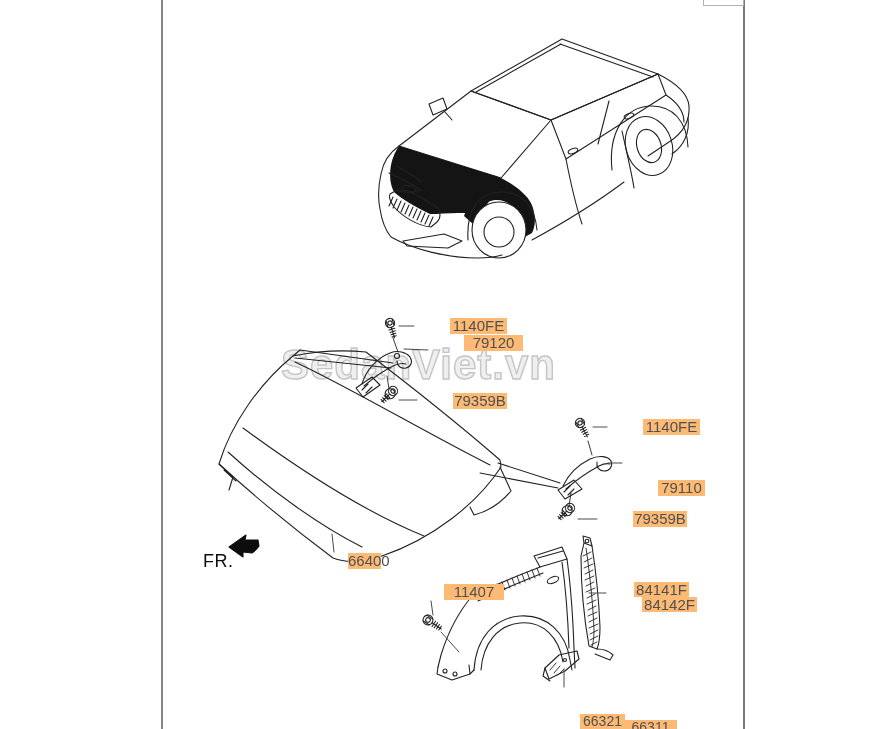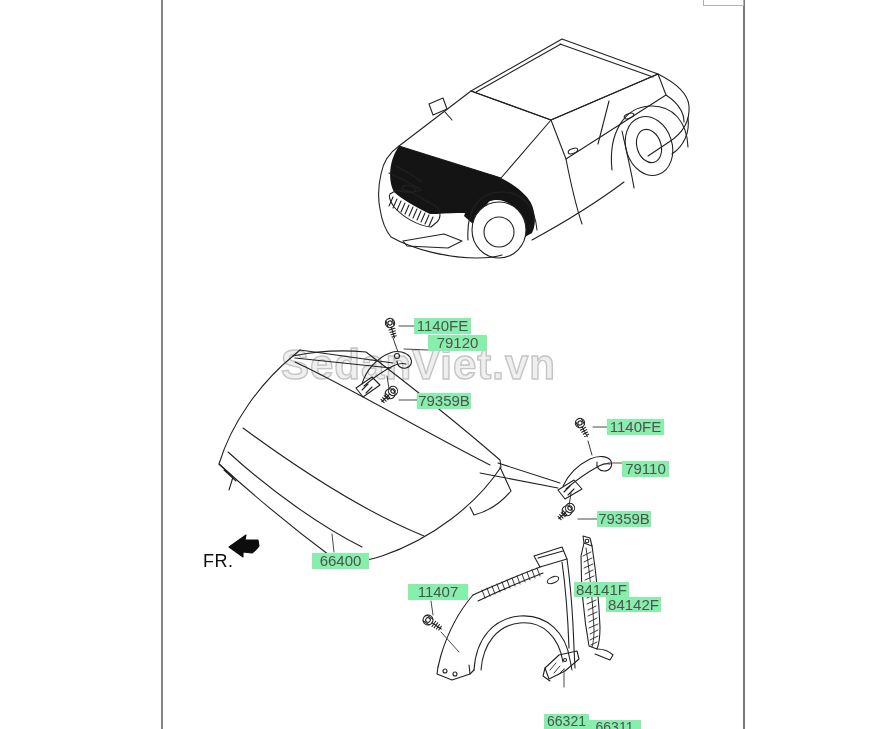--- a/index.html
+++ b/index.html
@@ -8,22 +8,22 @@
   .vline{position:absolute;top:0;bottom:0;width:1.5px;background:#858585;}
   .vline.left{left:161px;}
   .vline.right{left:743px;background:#787878;}
   .top-box{position:absolute;left:703px;top:-5px;width:39px;height:9px;
            border:1.5px solid #b2b2b2;background:#fff;}
   .watermark{position:absolute;left:281px;top:341px;width:320px;
              font-size:42px;font-weight:bold;letter-spacing:1px;
              color:#efefef;-webkit-text-stroke:1.4px #c5c5c5;
              white-space:nowrap;pointer-events:none;z-index:1;}
   svg.art{position:absolute;left:0;top:0;z-index:2;}
-  .plabel{position:absolute;z-index:3;background:#86efac;color:#515151;
-          font-size:15px;line-height:16px;text-align:center;cursor:pointer;}
+  .plabel{position:absolute;z-index:3;background:#fdba74;color:#515151;
+          font-size:15px;line-height:16px;text-align:center;cursor:pointer;margin-left:36px;}
   .plabel.small{font-size:14px;line-height:14px;}
   .fr-text{position:absolute;left:203px;top:551px;z-index:3;
            font-size:18px;font-weight:normal;color:#0d0d0d;letter-spacing:.5px;}
 </style>
 </head>
 <body>
 
 <div class="page">
 
   <div class="vline left"></div>
@@ -177,24 +177,24 @@
 
     <g>
       <path d="M258,540 L245,540 L246,535 L229,547 L243,557 L243,552 L252,553 C255,551 257,549 259,546 Z" fill="#0d0d0d" stroke="#0d0d0d"></path>
     </g>
   </svg>
 
   <div class="plabel" style="left:414px;top:318px;width:57px;height:16px;">1140FE</div>
   <div class="plabel" style="left:428px;top:335px;width:59px;height:16px;">79120</div>
   <div class="plabel" style="left:417px;top:393px;width:54px;height:16px;">79359B</div>
   <div class="plabel" style="left:607px;top:419px;width:57px;height:16px;">1140FE</div>
-  <div class="plabel" style="left:622px;top:461px;width:47px;height:16px;">79110</div>
+  <div class="plabel" style="left:622px;top:480px;width:47px;height:16px;">79110</div>
   <div class="plabel" style="left:597px;top:511px;width:54px;height:16px;">79359B</div>
-  <div class="plabel" style="left:312px;top:553px;width:57px;height:16px;">66400</div>
+  <div class="plabel" style="left:312px;top:553px;width:33px;height:16px;">66400</div>
   <div class="plabel" style="left:408px;top:584px;width:60px;height:16px;">11407</div>
-  <div class="plabel" style="left:574px;top:582px;width:55px;height:15px;">84141F</div>
+  <div class="plabel" style="left:598px;top:582px;width:55px;height:15px;">84141F</div>
   <div class="plabel" style="left:606px;top:597px;width:55px;height:15px;text-align:center;">84142F</div>
   <div class="plabel small" style="left:544px;top:720px;width:53px;height:13px;padding-left:44px;">66311</div>
   <div class="plabel small" style="left:544px;top:714px;width:45px;height:13px;">66321</div>
 
   <div class="fr-text">FR.</div>
 
 </div>
 
 </body></html>

